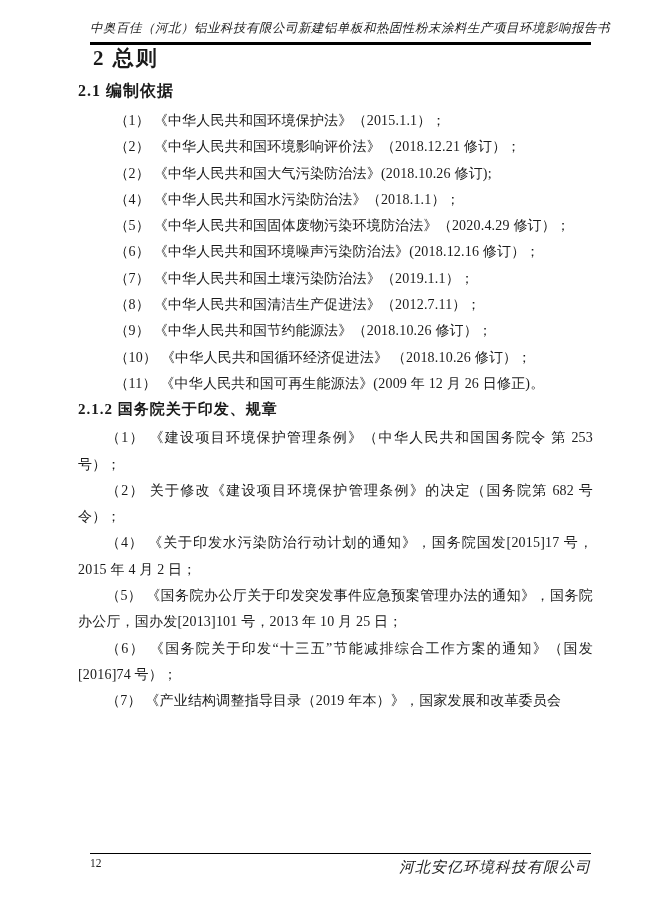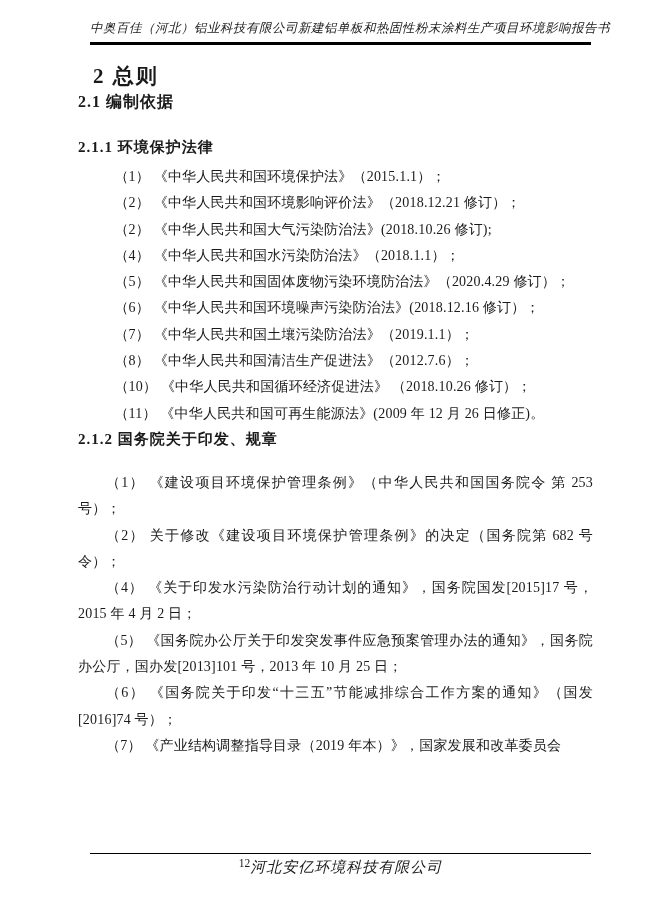--- a/index.html
+++ b/index.html
@@ -27,54 +27,54 @@
     margin-top: 6px;
     height: 3px;
     border-top: 2px solid #000;
     border-bottom: 1px solid #000;
   }
 
   
   .content { margin-left: 78px; width: 515px; }
   h1.chapter {
     font-size: 21px; line-height: 26px;
-    margin-top: 18px; padding-left: 15px;
+    padding-left: 15px;
     font-weight: bold; letter-spacing: 2px;
   }
   h2.section {
     font-size: 16px; line-height: 22px;
-    margin-top: 2px;
+    margin-top: 9px;
     font-weight: bold; letter-spacing: 1px;
   }
   h3.subsection {
     font-size: 15px; line-height: 21px;
     font-weight: bold; letter-spacing: 1px;
   }
   h3.first  { margin-top: 24px; }
   h3.second { margin-top: 2px; }
 
   p.item {
     font-size: 14px;
     line-height: 26.3px;
     text-align: justify;
     letter-spacing: 0.2px;
   }
   .list1 { text-indent: 2.6em; white-space: nowrap; }
   .list1.first-item { margin-top: 6px; }
   .list2 { text-indent: 2em; }
-  .list2.first-item { margin-top: 20px; }
+  .list2.first-item { margin-top: 5px; }
 
   
   .footer {
     position: absolute;
     top: 853px; left: 90px; right: 74px;
     border-top: 1px solid #000;
     padding-top: 2px;
     display: flex;
-    justify-content: center;
+    justify-content: space-between;
     align-items: flex-start;
   }
   .page-num { font-size: 11.5px; line-height: 15px; }
   .company  {
     font-size: 15px; line-height: 17px;
     font-style: italic;            
     letter-spacing: 1px;
     padding-top: 3px;
   }
 </style>
@@ -85,29 +85,29 @@
 
   <div class="header">
     <div class="header-text">中奥百佳（河北）铝业科技有限公司新建铝单板和热固性粉末涂料生产项目环境影响报告书</div>
     <div class="header-rule"></div>
   </div>
 
   <div class="content">
     <h1 class="chapter">2 总则</h1>
     <h2 class="section">2.1 编制依据</h2>
 
-    <h3 class="subsection first">2.1.1 环境保护法律</h3>
     <p class="item list1 first-item">（1） 《中华人民共和国环境保护法》（2015.1.1）；</p>
     <p class="item list1">（2） 《中华人民共和国环境影响评价法》（2018.12.21 修订）；</p>
     <p class="item list1">（2） 《中华人民共和国大气污染防治法》(2018.10.26 修订);</p>
     <p class="item list1">（4） 《中华人民共和国水污染防治法》（2018.1.1）；</p>
     <p class="item list1">（5） 《中华人民共和国固体废物污染环境防治法》（2020.4.29 修订）；</p>
     <p class="item list1">（6） 《中华人民共和国环境噪声污染防治法》(2018.12.16 修订）；</p>
     <p class="item list1">（7） 《中华人民共和国土壤污染防治法》（2019.1.1）；</p>
-    <p class="item list1">（8） 《中华人民共和国清洁生产促进法》（2012.7.6）；</p>
+    <p class="item list1">（8） 《中华人民共和国清洁生产促进法》（2012.7.11）；</p>
+    <p class="item list1">（9） 《中华人民共和国节约能源法》（2018.10.26 修订）；</p>
     <p class="item list1">（10） 《中华人民共和国循环经济促进法》 （2018.10.26 修订）；</p>
     <p class="item list1">（11） 《中华人民共和国可再生能源法》(2009 年 12 月 26 日修正)。</p>
 
     <h3 class="subsection second">2.1.2 国务院关于印发、规章</h3>
     <p class="item list2 first-item">（1） 《建设项目环境保护管理条例》（中华人民共和国国务院令 第 253 号）；</p>
     <p class="item list2">（2） 关于修改《建设项目环境保护管理条例》的决定（国务院第 682 号令）；</p>
     <p class="item list2">（4） 《关于印发水污染防治行动计划的通知》，国务院国发[2015]17 号，2015 年 4 月 2 日；</p>
     <p class="item list2">（5） 《国务院办公厅关于印发突发事件应急预案管理办法的通知》，国务院办公厅，国办发[2013]101 号，2013 年 10 月 25 日；</p>
     <p class="item list2">（6） 《国务院关于印发“十三五”节能减排综合工作方案的通知》（国发[2016]74 号）；</p>
     <p class="item list2">（7） 《产业结构调整指导目录（2019 年本）》，国家发展和改革委员会</p>

